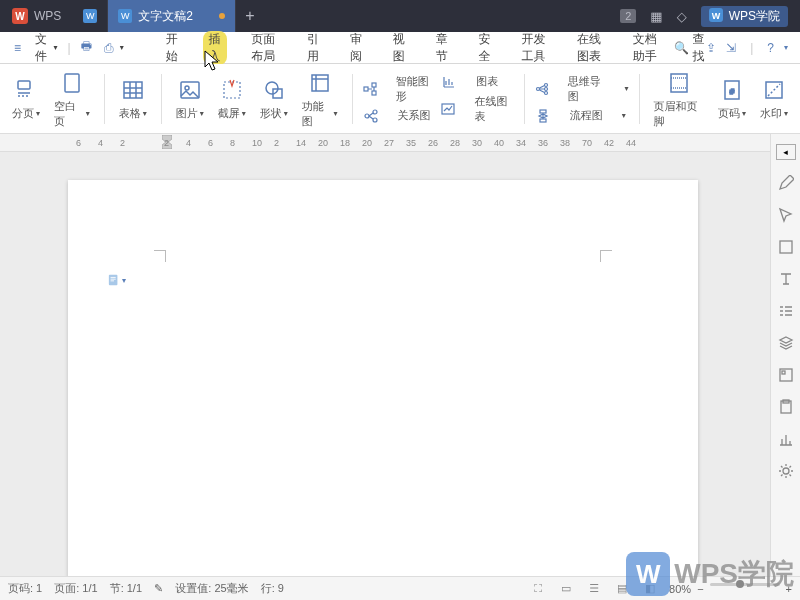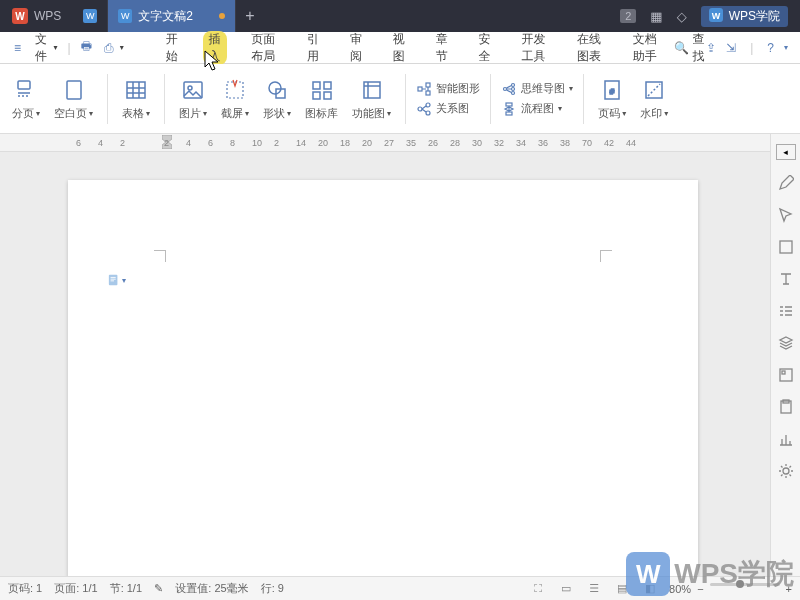--- a/index.html
+++ b/index.html
@@ -32,21 +32,21 @@
 .menubar .search { margin-left: 10px; display: flex; align-items: center; gap: 3px; cursor: pointer; }
 .menubar .right-menu { margin-left: auto; display: flex; align-items: center; gap: 10px; color: #5a7fb8; padding-right: 6px; }
 
 
 .ribbon { height: 70px; background: #fff; border-bottom: 1px solid #ddd; display: flex; align-items: center; padding: 0 8px; gap: 6px; position: relative; }
 .ribbon .group { display: flex; flex-direction: column; align-items: center; justify-content: center; font-size: 11px; color: #555; cursor: pointer; padding: 2px 4px; }
 .ribbon .group .ico { width: 28px; height: 28px; display: flex; align-items: center; justify-content: center; color: #5a7fb8; margin-bottom: 2px; }
 .ribbon .group .lbl { display: flex; align-items: center; gap: 2px; }
 .ribbon .divider { width: 1px; height: 50px; background: #e0e0e0; margin: 0 4px; }
 .ribbon .stack { display: flex; flex-direction: column; gap: 4px; font-size: 11px; color: #555; }
-.ribbon .stack .row { display: flex; align-items: center; gap: 4px; cursor: pointer; }
+.ribbon .stack .row { display: flex; align-items: center; gap: 19px; cursor: pointer; }
 .ribbon .stack .row .mini-ico { width: 16px; height: 16px; color: #5a7fb8; display: flex; align-items: center; justify-content: center; }
 
 
 .ruler { height: 18px; background: #f3f3f3; border-bottom: 1px solid #ddd; position: relative; font-size: 9px; color: #888; }
 .ruler .marks { position: absolute; left: 80px; right: 40px; top: 2px; height: 14px; display: flex; }
 .ruler .mark { position: absolute; top: 0; }
 .ruler .mark span { position: absolute; top: 2px; left: -4px; }
 .ruler .indent { position: absolute; left: 162px; top: 1px; width: 8px; height: 10px; }
 
 
@@ -225,33 +225,20 @@
         </svg>
       </div>
     <div class="lbl">
         <span>形状</span>
         <span class="caret">▾</span>
       </div>
   </div>
   <div class="group">
     <div class="ico">
         <svg width="24" height="24" viewBox="0 0 24 24" fill="none" stroke="#5a7fb8" stroke-width="1.5">
-          <rect x="3" y="4" width="7" height="7"></rect>
-          <rect x="14" y="4" width="7" height="7"></rect>
-          <rect x="3" y="14" width="7" height="7"></rect>
-          <rect x="14" y="14" width="7" height="7"></rect>
-        </svg>
-      </div>
-    <div class="lbl">
-        <span>图标库</span>
-      </div>
-  </div>
-  <div class="group">
-    <div class="ico">
-        <svg width="24" height="24" viewBox="0 0 24 24" fill="none" stroke="#5a7fb8" stroke-width="1.5">
           <rect x="4" y="4" width="16" height="16"></rect>
           <path d="M4 8h16M8 4v16"></path>
         </svg>
       </div>
     <div class="lbl">
         <span>功能图</span>
         <span class="caret">▾</span>
       </div>
   </div>
   <div class="divider"></div>
@@ -270,20 +257,39 @@
     <div class="row">
       <span class="mini-ico">
           <svg width="14" height="14" viewBox="0 0 14 14" fill="none" stroke="#5a7fb8" stroke-width="1.2">
             <circle cx="3" cy="7" r="2"></circle>
             <circle cx="11" cy="3" r="2"></circle>
             <circle cx="11" cy="11" r="2"></circle>
             <path d="M5 7l4-3M5 7l4 3"></path>
           </svg>
         </span>
       <span>关系图</span>
+    </div>
+  </div>
+  <div class="stack">
+    <div class="row">
+      <span class="mini-ico">
+          <svg width="14" height="14" viewBox="0 0 14 14" fill="none" stroke="#5a7fb8" stroke-width="1.2">
+            <path d="M2 12V2M2 12h10M4 10V6M7 10V4M10 10V7"></path>
+          </svg>
+        </span>
+      <span>图表</span>
+    </div>
+    <div class="row">
+      <span class="mini-ico">
+          <svg width="14" height="14" viewBox="0 0 14 14" fill="none" stroke="#5a7fb8" stroke-width="1.2">
+            <rect x="1" y="2" width="12" height="10"></rect>
+            <path d="M3 9l3-3 2 2 3-4"></path>
+          </svg>
+        </span>
+      <span>在线图表</span>
     </div>
   </div>
   <div class="divider"></div>
   <div class="stack">
     <div class="row">
       <span class="mini-ico">
           <svg width="14" height="14" viewBox="0 0 14 14" fill="none" stroke="#5a7fb8" stroke-width="1.2">
             <circle cx="3" cy="7" r="1.5"></circle>
             <circle cx="11" cy="3" r="1.5"></circle>
             <circle cx="11" cy="7" r="1.5"></circle>
@@ -303,20 +309,31 @@
           </svg>
         </span>
       <span>流程图</span>
         <span class="caret">▾</span>
     </div>
   </div>
   <div class="divider"></div>
   <div class="group">
     <div class="ico">
         <svg width="24" height="24" viewBox="0 0 24 24" fill="none" stroke="#5a7fb8" stroke-width="1.5">
+          <rect x="4" y="3" width="16" height="18"></rect>
+          <path d="M4 7h16M4 17h16" stroke-dasharray="1 1"></path>
+        </svg>
+      </div>
+    <div class="lbl">
+        <span>页眉和页脚</span>
+      </div>
+  </div>
+  <div class="group">
+    <div class="ico">
+        <svg width="24" height="24" viewBox="0 0 24 24" fill="none" stroke="#5a7fb8" stroke-width="1.5">
           <rect x="5" y="3" width="14" height="18"></rect>
           <text x="12" y="16" text-anchor="middle" fill="#5a7fb8" font-size="8">#</text>
         </svg>
       </div>
     <div class="lbl">
         <span>页码</span>
         <span class="caret">▾</span>
       </div>
   </div>
   <div class="group">
@@ -392,21 +409,21 @@
       <div class="mark" style="left: 352px;">
         <span>26</span>
       </div>
       <div class="mark" style="left: 374px;">
         <span>28</span>
       </div>
       <div class="mark" style="left: 396px;">
         <span>30</span>
       </div>
       <div class="mark" style="left: 418px;">
-        <span>32</span>
+        <span>40</span>
       </div>
       <div class="mark" style="left: 440px;">
         <span>34</span>
       </div>
       <div class="mark" style="left: 462px;">
         <span>36</span>
       </div>
       <div class="mark" style="left: 484px;">
         <span>38</span>
       </div>

